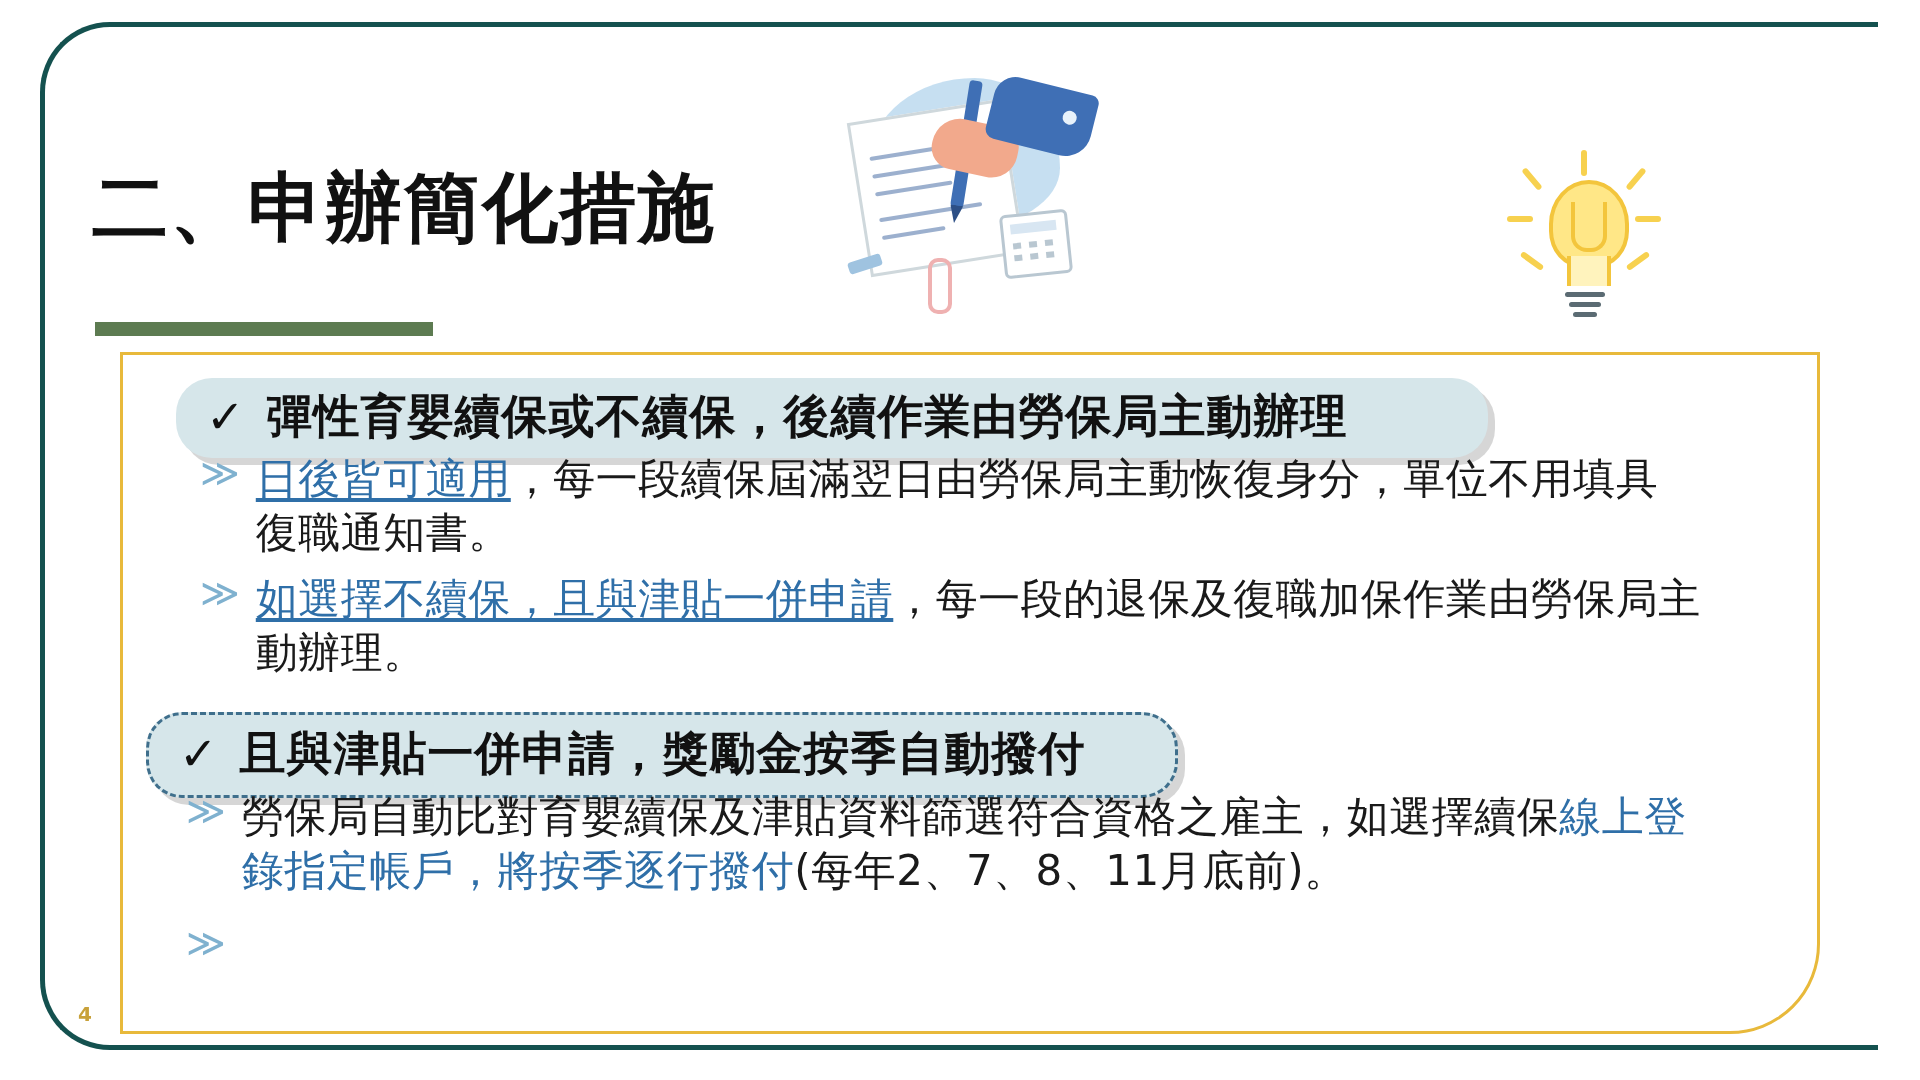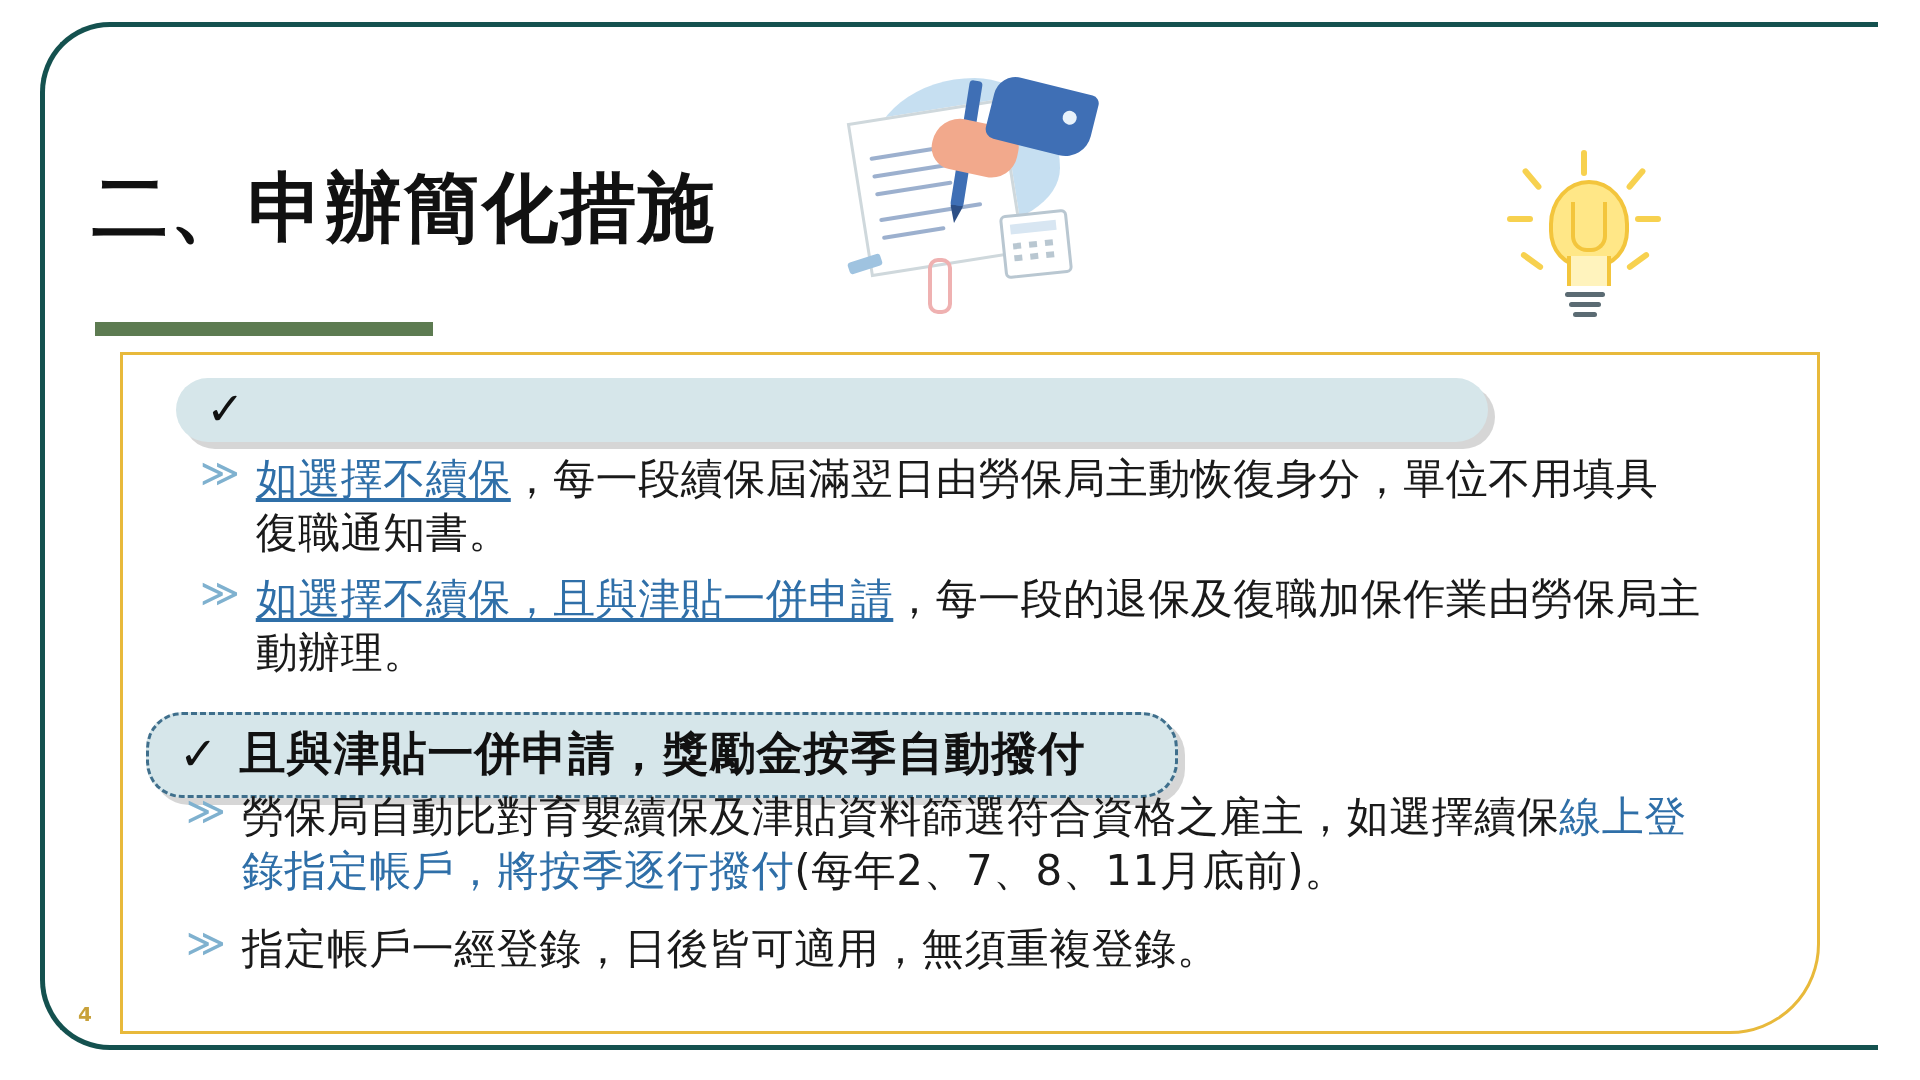--- a/index.html
+++ b/index.html
@@ -379,42 +379,42 @@
       <i style="left:60px;top:142px;width:40px"></i>
       <i style="left:64px;top:152px;width:32px"></i>
       <i style="left:68px;top:162px;width:24px"></i>
     </div>
   </div>
 
   <div class="panel"></div>
 
   <div class="pill solid">
     <span class="check">✓</span>
+    <span class="ptext">彈性育嬰續保或不續保，後續作業由勞保局主動辦理</span>
   </div>
 
   <div class="bullet b1">
     <span class="mark">≫</span>
-    <span class="body"><span class="lnk">如選擇不續保</span><span>，每一段續保屆滿翌日由勞保局主動恢復身分，單位不用填具復職通知書。</span></span>
+    <span class="body"><span class="lnk">日後皆可適用</span><span>，每一段續保屆滿翌日由勞保局主動恢復身分，單位不用填具復職通知書。</span></span>
   </div>
 
   <div class="bullet b2">
     <span class="mark">≫</span>
     <span class="body"><span class="lnk">如選擇不續保，且與津貼一併申請</span><span>，每一段的退保及復職加保作業由勞保局主動辦理。</span></span>
   </div>
 
   <div class="pill dashed">
     <span class="check">✓</span>
     <span class="ptext">且與津貼一併申請，獎勵金按季自動撥付</span>
   </div>
 
   <div class="bullet b3">
     <span class="mark">≫</span>
     <span class="body"><span>勞保局自動比對育嬰續保及津貼資料篩選符合資格之雇主，如選擇續保</span><span class="blu">線上登錄指定帳戶，將按季逐行撥付</span><span>(每年2、7、8、11月底前)。</span></span>
   </div>
 
   <div class="bullet b4">
     <span class="mark">≫</span>
-    <span class="body">指定帳戶一經登錄，日後皆可適用，無須重複登錄。</span>
   </div>
 
   <div class="page-num">4</div>
 
 </div>
 
 </body></html>

